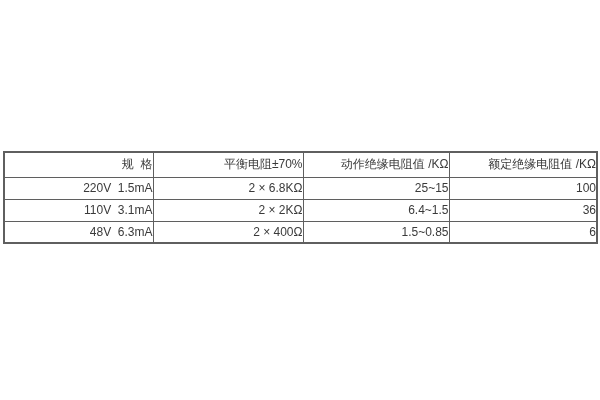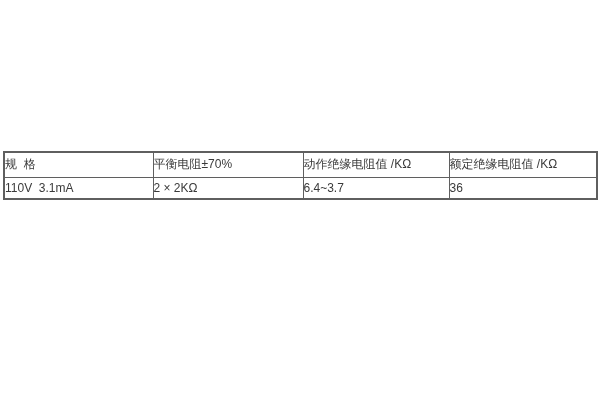--- a/index.html
+++ b/index.html
@@ -29,21 +29,21 @@
     border-collapse: collapse;
     table-layout: fixed;
     border: 2px solid var(--border);
   }
   table.spec-table th,
   table.spec-table td {
     border: 1px solid var(--border);
     color: var(--text);
     font-size: 12px;
     font-weight: normal;
-    text-align: left;
+    text-align: right;
     vertical-align: middle;
     white-space: pre;
     overflow: hidden;
     padding: 0;
   }
   table.spec-table th { height: 25px; }
   table.spec-table td { height: 22px; }
   col.c1 { width: 149px; }
   col.c2 { width: 150px; }
   col.c3 { width: 146px; }
@@ -64,21 +64,33 @@
       <thead>
         <tr>
           <th>规  格</th>
           <th>平衡电阻±70%</th>
           <th>动作绝缘电阻值 /KΩ</th>
           <th>额定绝缘电阻值 /KΩ</th>
         </tr>
       </thead>
       <tbody>
         <tr>
+          <td>220V  1.5mA</td>
+          <td>2 × 6.8KΩ</td>
+          <td>25~15</td>
+          <td>100</td>
+        </tr>
+        <tr>
           <td>110V  3.1mA</td>
           <td>2 × 2KΩ</td>
-          <td>6.4~3.7</td>
+          <td>6.4~1.5</td>
           <td>36</td>
+        </tr>
+        <tr>
+          <td>48V  6.3mA</td>
+          <td>2 × 400Ω</td>
+          <td>1.5~0.85</td>
+          <td>6</td>
         </tr>
       </tbody>
     </table>
   </div>
 </div>
 
 </body></html>

